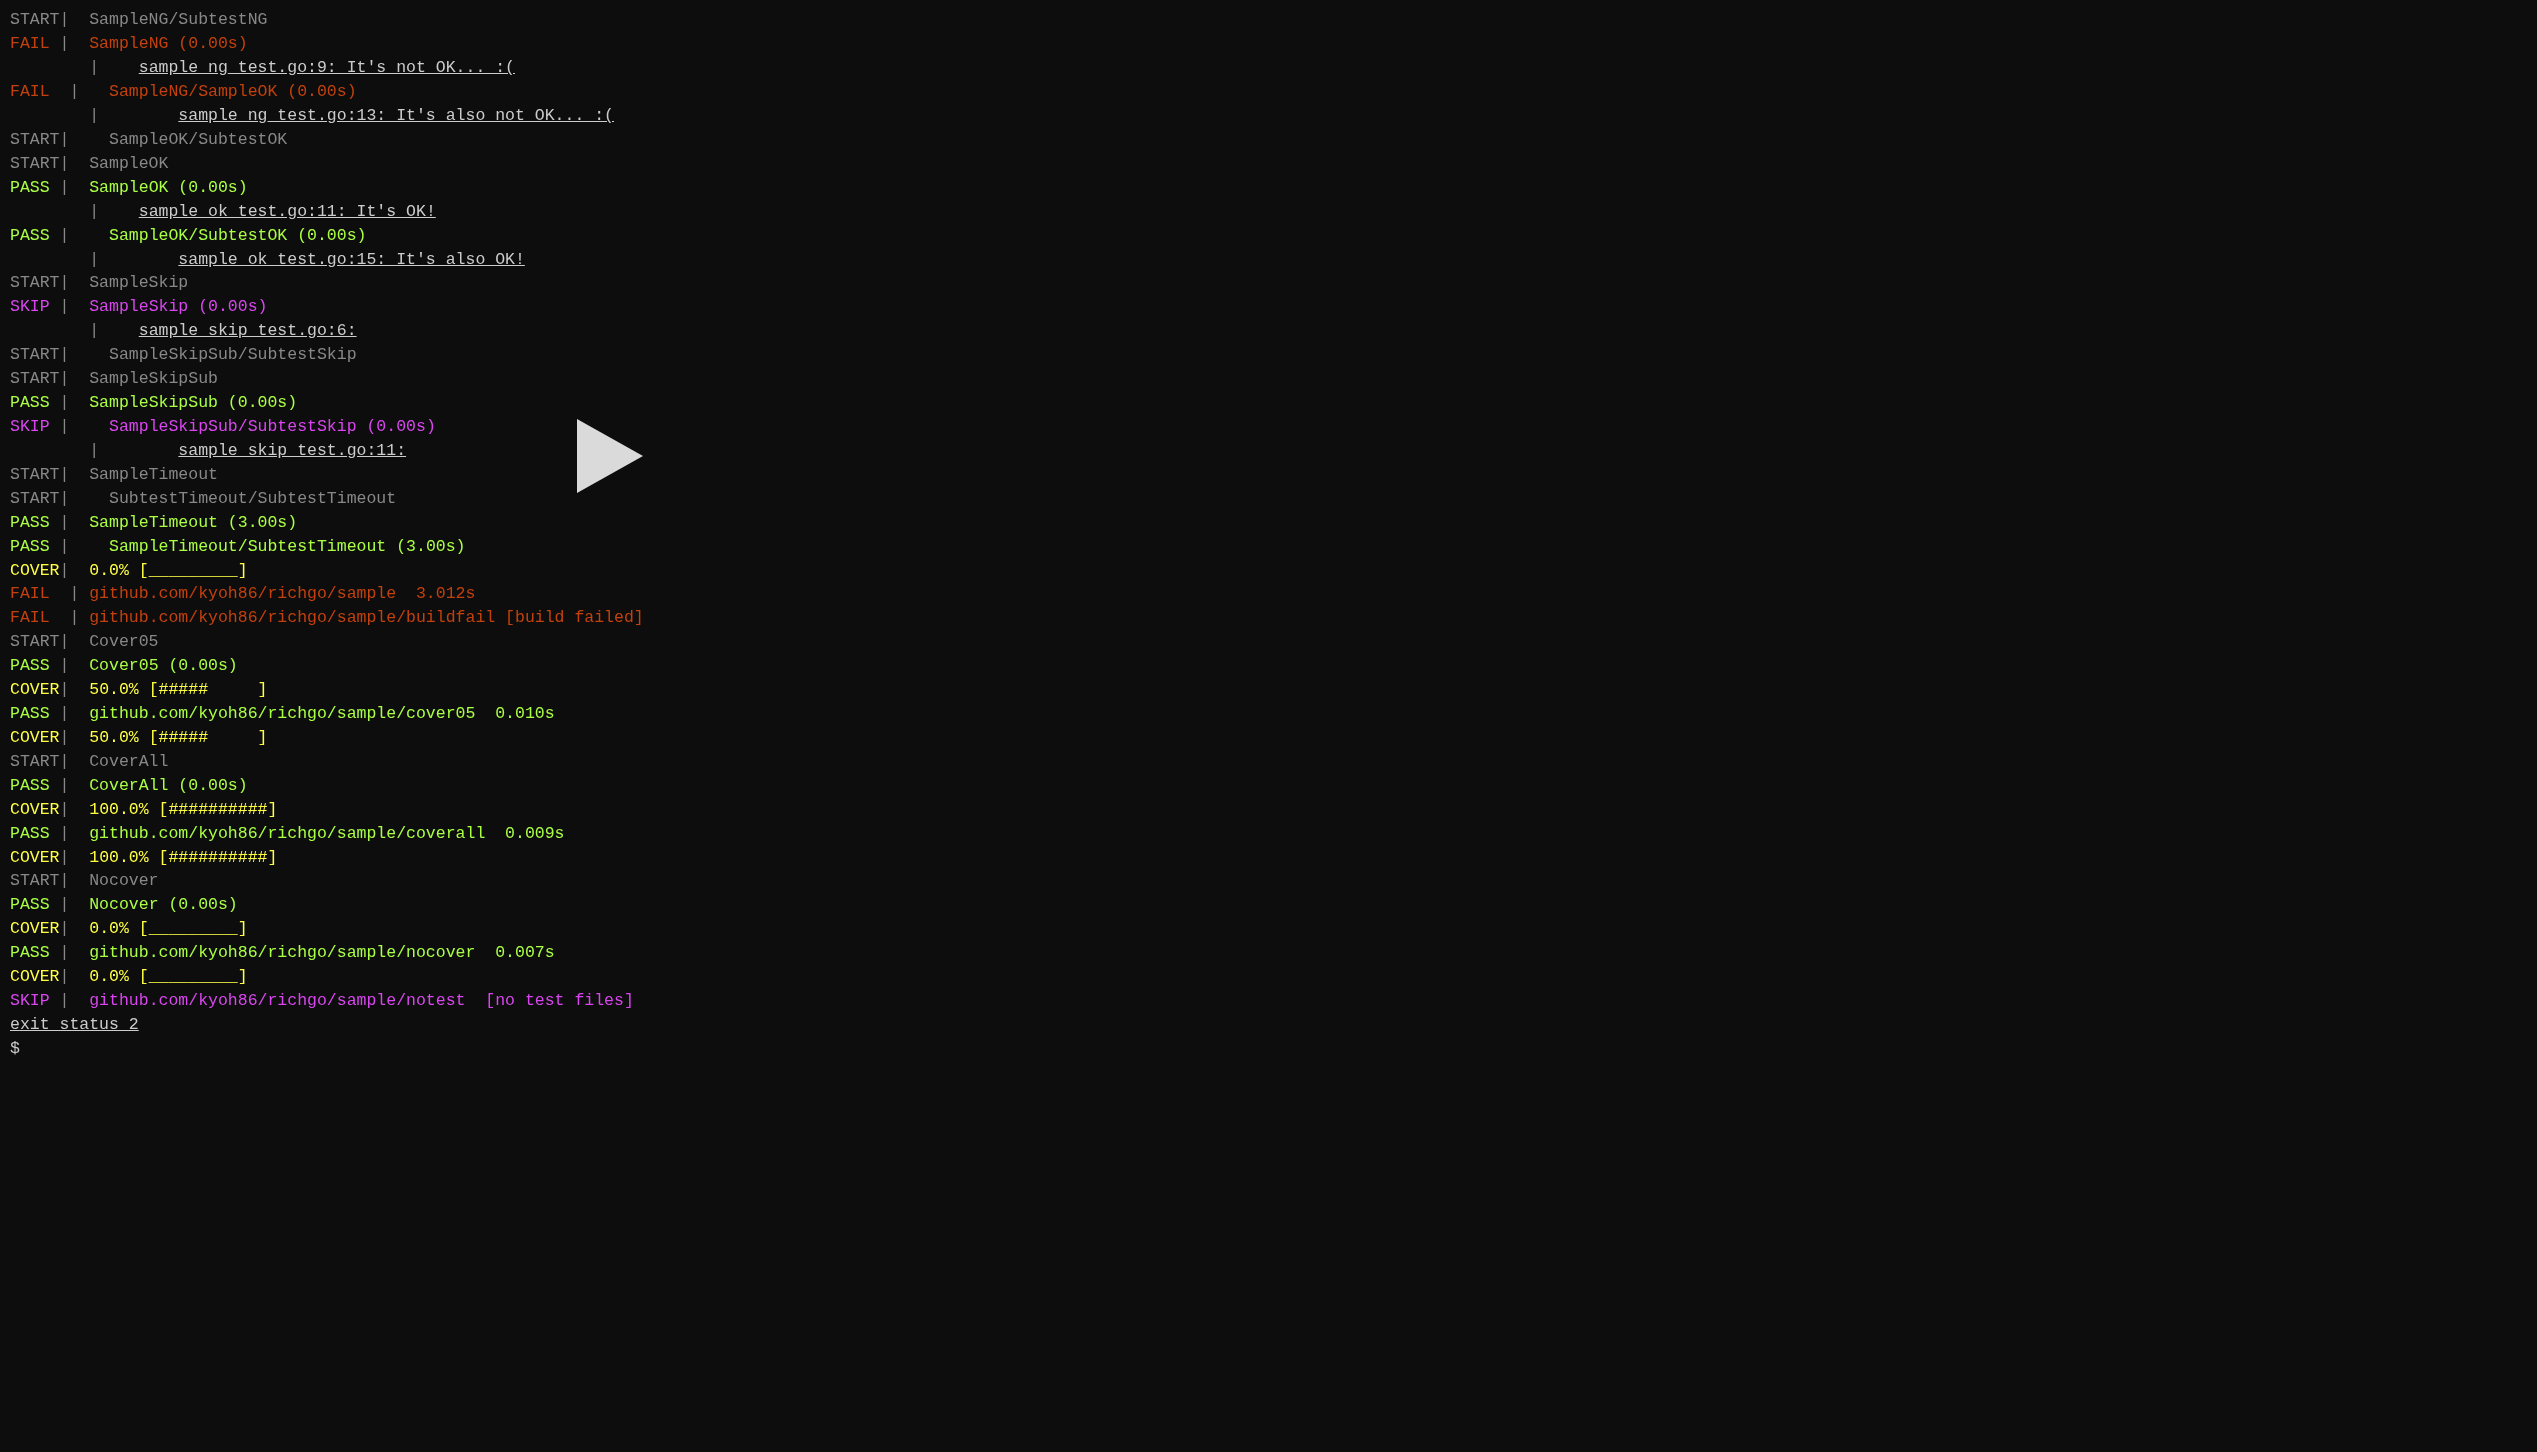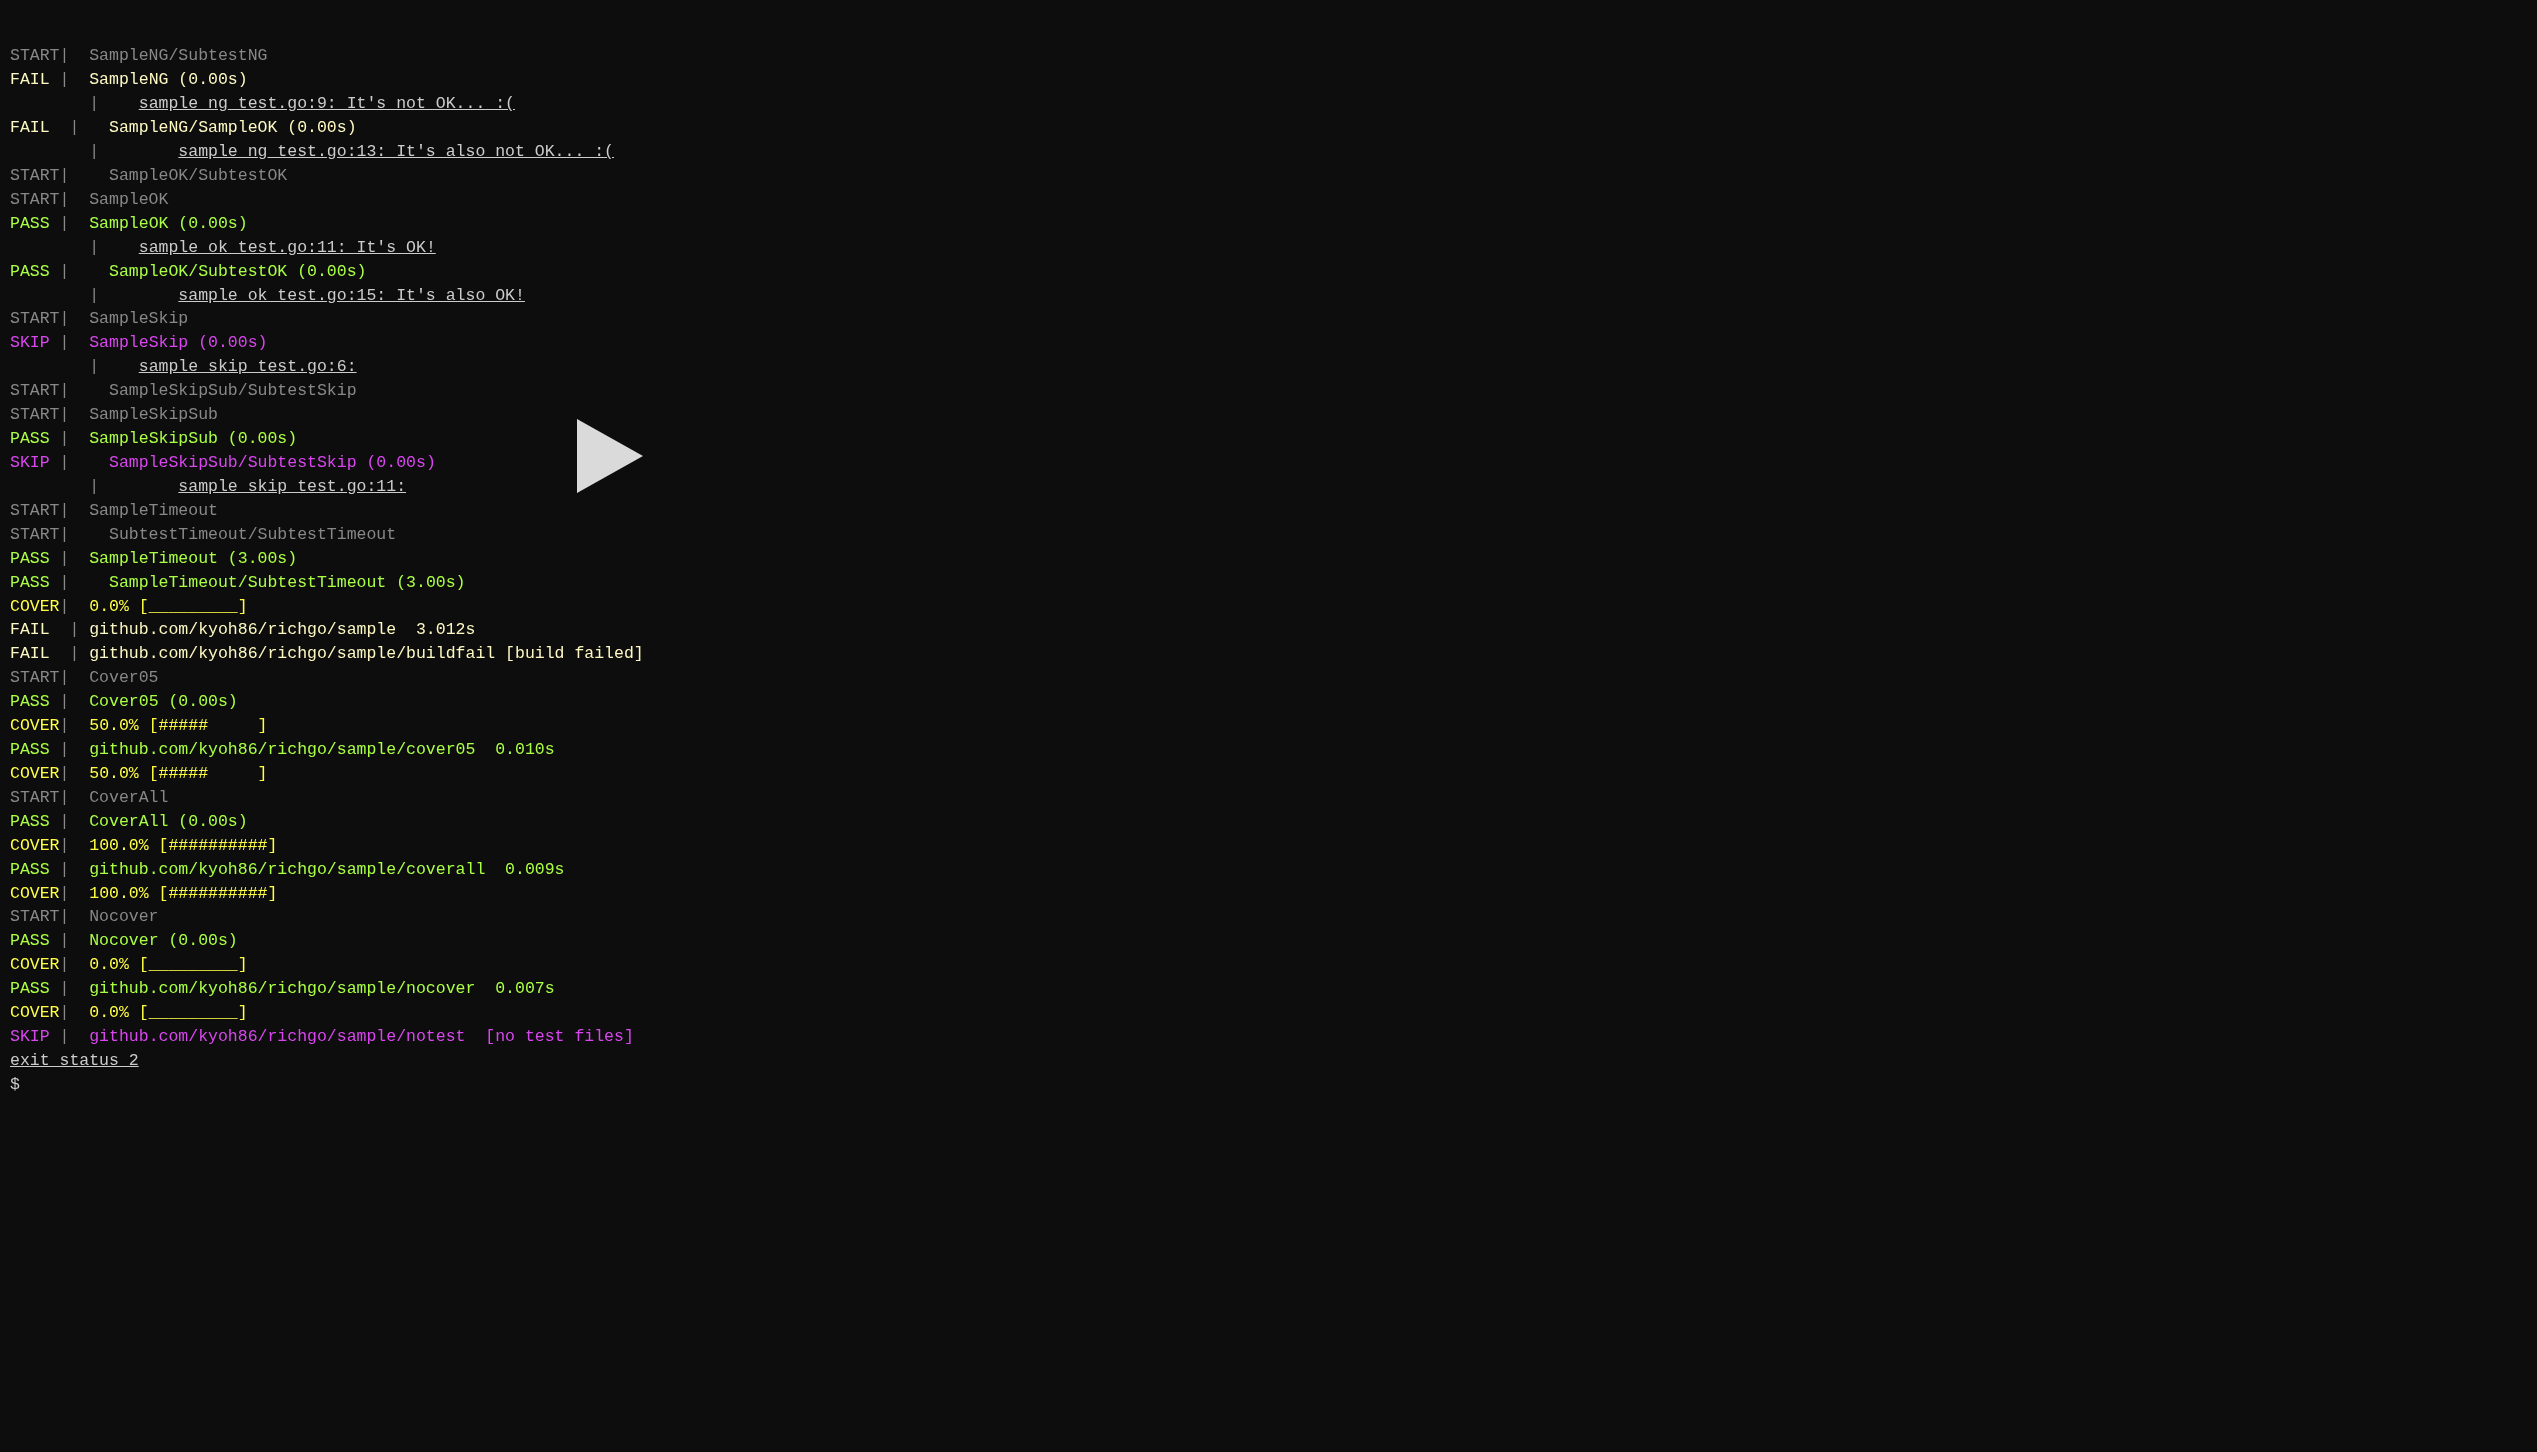--- a/index.html
+++ b/index.html
@@ -10,29 +10,28 @@
       color: #cccccc;
       width: 2538px;
       min-height: 1452px;
       position: relative;
       overflow: hidden;
     }
     .terminal {
       padding: 8.3px 10px;
       line-height: 1.45;
       position: relative;
-      margin-top: 36px;
     }
     .line {
       white-space: pre;
       display: block;
     }
     .c-gray    { color: #888888; }
     .c-white   { color: #cccccc; text-decoration: underline; }
-    .c-red     { color: #fef9c3; }
+    .c-red     { color: #c2410c; }
     .c-yellow  { color: #ffff44; }
     .c-cyan    { color: #d946ef; }
     .c-lime    { color: #aaff44; }
     .play-btn {
       position: absolute;
       top: 414px;
       left: 563px;
       width: 83px;
       height: 83px;
       display: flex;

